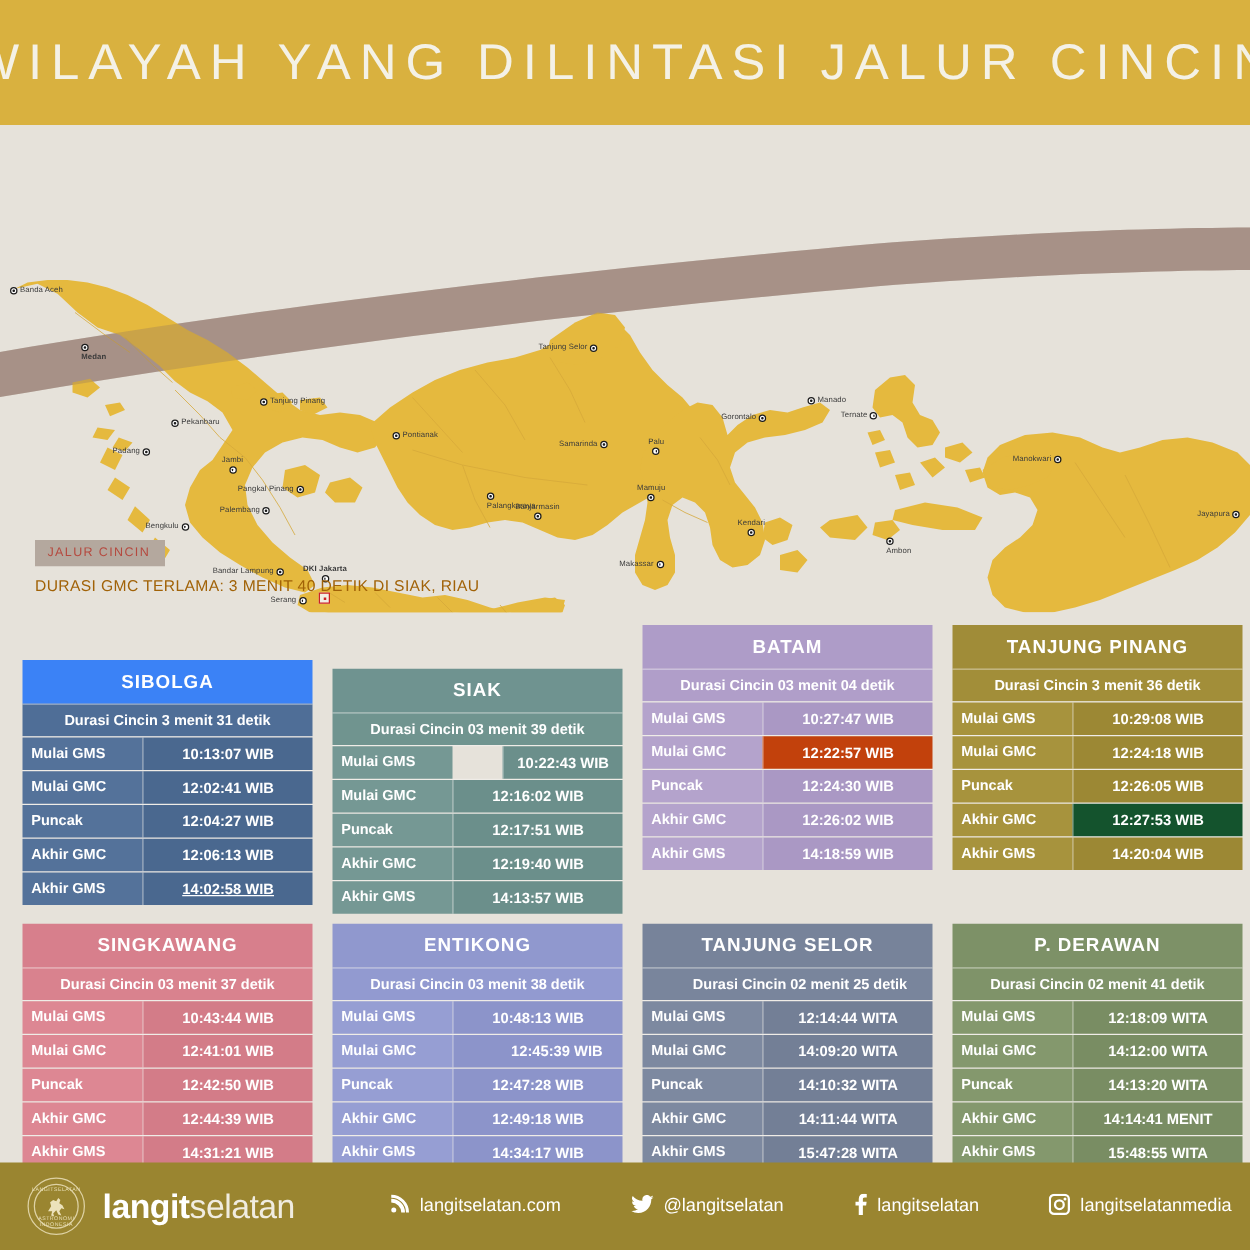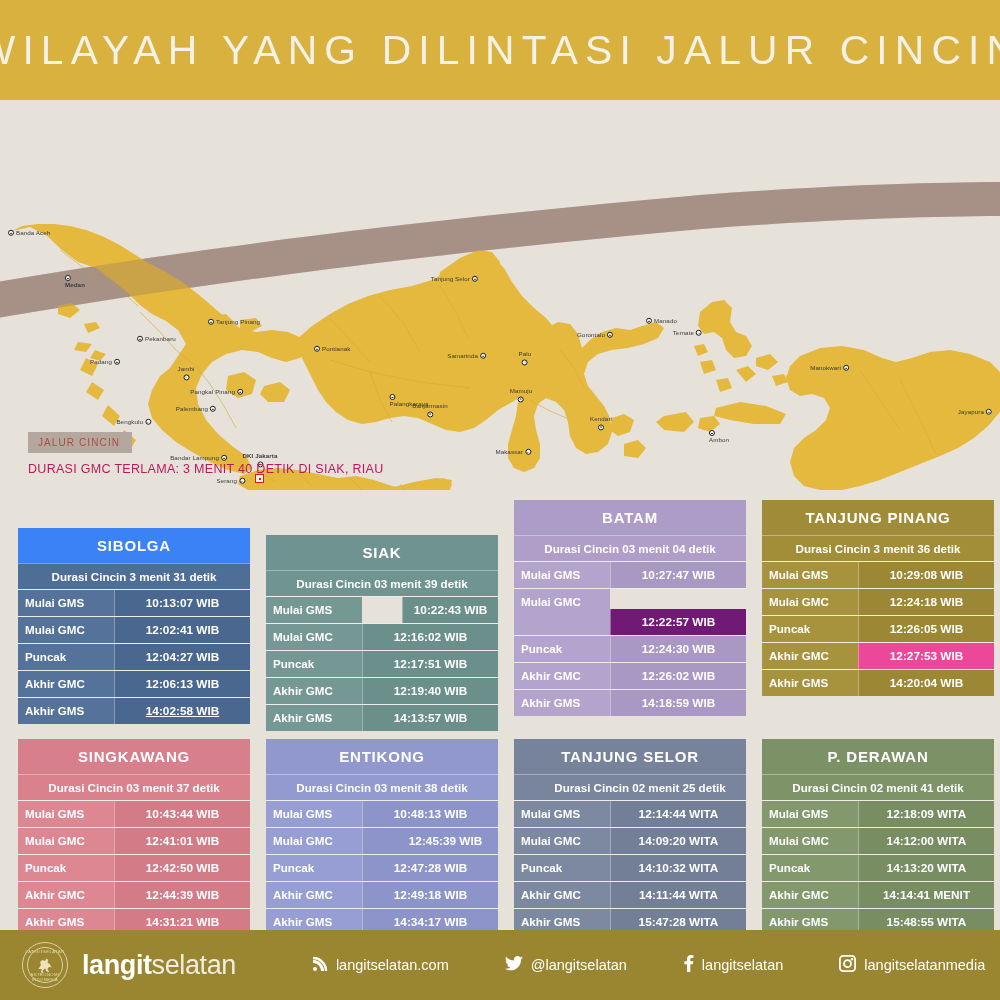--- a/index.html
+++ b/index.html
@@ -60,21 +60,21 @@
 
   
   .legend-wrap { position: absolute; left: 28px; bottom: 14px; }
   .legend-chip {
     display: inline-block; background: #b4a89e; color: #b5493f;
     font-size: 10px; letter-spacing: 1.1px; font-weight: 500;
     padding: 5px 12px 5px 10px;
   }
   .legend-note {
     margin-top: 9px; font-size: 12.5px; letter-spacing: .3px;
-    color: #be185d; font-weight: 500;
+    color: #a16207; font-weight: 500;
   }
 
   
   .cards {
     position: absolute; left: 0; top: 500px; width: 1000px;
     display: grid; grid-template-columns: repeat(4, 232px);
     column-gap: 16px; row-gap: 8px; padding: 0 18px;
   }
   .card { width: 232px; font-size: 11.5px; }
   .card-title {
@@ -292,21 +292,21 @@
       </div>
       <div class="card">
         <div class="card-title" style="background: rgb(174, 156, 200);">BATAM</div>
         <div class="card-sub" style="background: rgb(176, 158, 201); border-top: 1px solid rgba(255, 255, 255, 0.35);">Durasi Cincin 03 menit 04 detik</div>
         <div class="card-row" style="border-top: 1px solid rgba(255, 255, 255, 0.35);">
           <div class="k" style="background: rgb(180, 163, 204);">Mulai GMS</div>
           <div class="v" style="background: rgb(170, 152, 196); border-left: 1px solid rgba(255, 255, 255, 0.35);">10:27:47 WIB</div>
         </div>
         <div class="card-row" style="border-top: 1px solid rgba(255, 255, 255, 0.35);">
           <div class="k" style="background: rgb(180, 163, 204);">Mulai GMC</div>
-          <div class="v" style="background: #701a75; border-left: 1px solid rgba(255, 255, 255, 0.35); margin-top: 20px;">12:22:57 WIB</div>
+          <div class="v" style="background: #c2410c; border-left: 1px solid rgba(255, 255, 255, 0.35);">12:22:57 WIB</div>
         </div>
         <div class="card-row" style="border-top: 1px solid rgba(255, 255, 255, 0.35);">
           <div class="k" style="background: rgb(180, 163, 204);">Puncak</div>
           <div class="v" style="background: rgb(170, 152, 196); border-left: 1px solid rgba(255, 255, 255, 0.35);">12:24:30 WIB</div>
         </div>
         <div class="card-row" style="border-top: 1px solid rgba(255, 255, 255, 0.35);">
           <div class="k" style="background: rgb(180, 163, 204);">Akhir GMC</div>
           <div class="v" style="background: rgb(170, 152, 196); border-left: 1px solid rgba(255, 255, 255, 0.35);">12:26:02 WIB</div>
         </div>
         <div class="card-row" style="border-top: 1px solid rgba(255, 255, 255, 0.35);">
@@ -324,21 +324,21 @@
         <div class="card-row" style="border-top: 1px solid rgba(255, 255, 255, 0.35);">
           <div class="k" style="background: rgb(167, 147, 61);">Mulai GMC</div>
           <div class="v" style="background: rgb(156, 136, 52); border-left: 1px solid rgba(255, 255, 255, 0.35);">12:24:18 WIB</div>
         </div>
         <div class="card-row" style="border-top: 1px solid rgba(255, 255, 255, 0.35);">
           <div class="k" style="background: rgb(167, 147, 61);">Puncak</div>
           <div class="v" style="background: rgb(156, 136, 52); border-left: 1px solid rgba(255, 255, 255, 0.35);">12:26:05 WIB</div>
         </div>
         <div class="card-row" style="border-top: 1px solid rgba(255, 255, 255, 0.35);">
           <div class="k" style="background: rgb(167, 147, 61);">Akhir GMC</div>
-          <div class="v" style="background: #ec4899; border-left: 1px solid rgba(255, 255, 255, 0.35);">12:27:53 WIB</div>
+          <div class="v" style="background: #14532d; border-left: 1px solid rgba(255, 255, 255, 0.35);">12:27:53 WIB</div>
         </div>
         <div class="card-row" style="border-top: 1px solid rgba(255, 255, 255, 0.35);">
           <div class="k" style="background: rgb(167, 147, 61);">Akhir GMS</div>
           <div class="v" style="background: rgb(156, 136, 52); border-left: 1px solid rgba(255, 255, 255, 0.35);">14:20:04 WIB</div>
         </div>
       </div>
       <div class="card">
         <div class="card-title" style="background: rgb(215, 127, 140);">SINGKAWANG</div>
         <div class="card-sub" style="background: rgb(217, 130, 142); border-top: 1px solid rgba(255, 255, 255, 0.35);">Durasi Cincin 03 menit 37 detik</div>
         <div class="card-row" style="border-top: 1px solid rgba(255, 255, 255, 0.35);">

